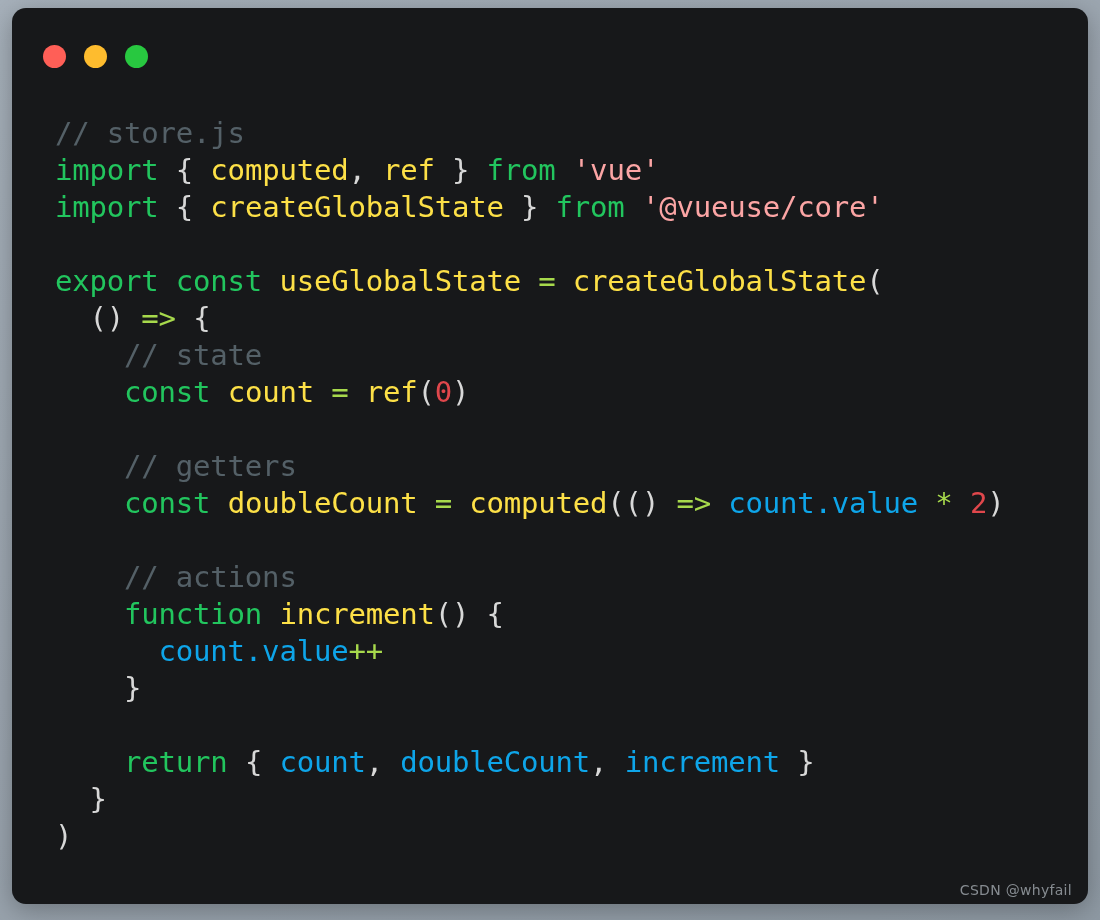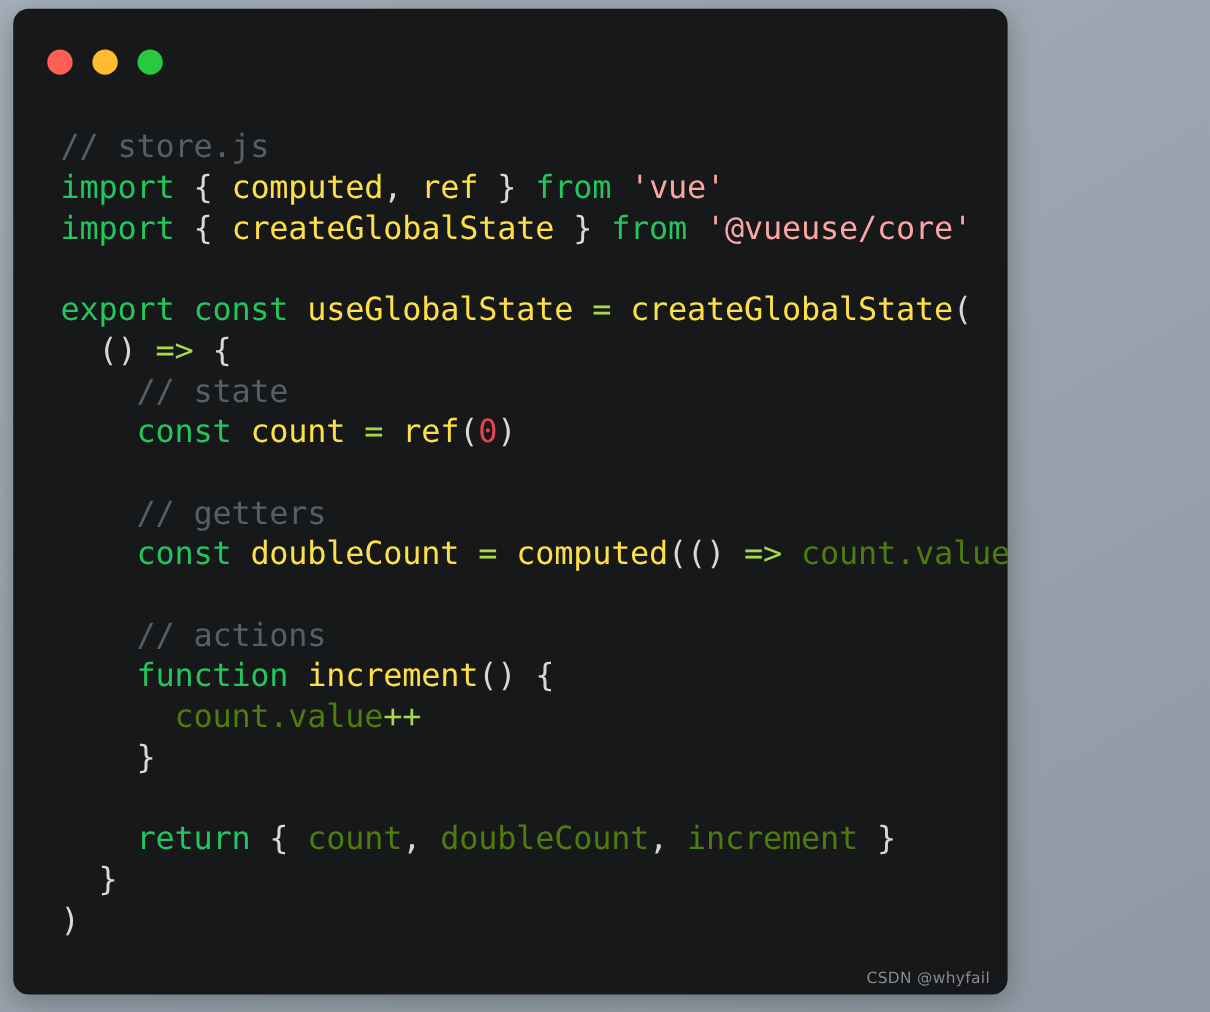--- a/index.html
+++ b/index.html
@@ -11,21 +11,21 @@
     height: 920px;
     overflow: hidden;
     background: linear-gradient(150deg, #a6b0ba 0%, #9ba5af 45%, #8e99a3 100%);
     font-family: "DejaVu Sans Mono", monospace;
   }
 
   .window-frame {
     position: absolute;
     left: 12px;
     top: 8px;
-    width: 904px;
+    width: 1076px;
     height: 896px;
     background: #17181a;
     border-radius: 14px;
     box-shadow: 0 6px 26px rgba(0,0,0,0.28);
     overflow: hidden;
   }
 
   .titlebar {
     position: absolute;
     left: 0;
@@ -74,21 +74,21 @@
   .ln { display: block; height: 37px; }
 
   
   .tok-comment  { color: #546067; }
   .tok-keyword  { color: #22c55e; }
   .tok-ident    { color: #fde047; }
   .tok-string   { color: #fca5a5; }
   .tok-punct    { color: #d8d8d8; }
   .tok-operator { color: #a7d94c; }
   .tok-number   { color: #e0474c; }
-  .tok-prop     { color: #4d7c0f; }
+  .tok-prop     { color: #0ea5e9; }
   .tok-plain    { color: #d8d8d8; }
 
   .watermark {
     position: absolute;
     right: 16px;
     bottom: 6px;
     font-family: "DejaVu Sans", sans-serif;
     font-size: 14px;
     color: #9aa0a6;
     letter-spacing: 0.3px;

